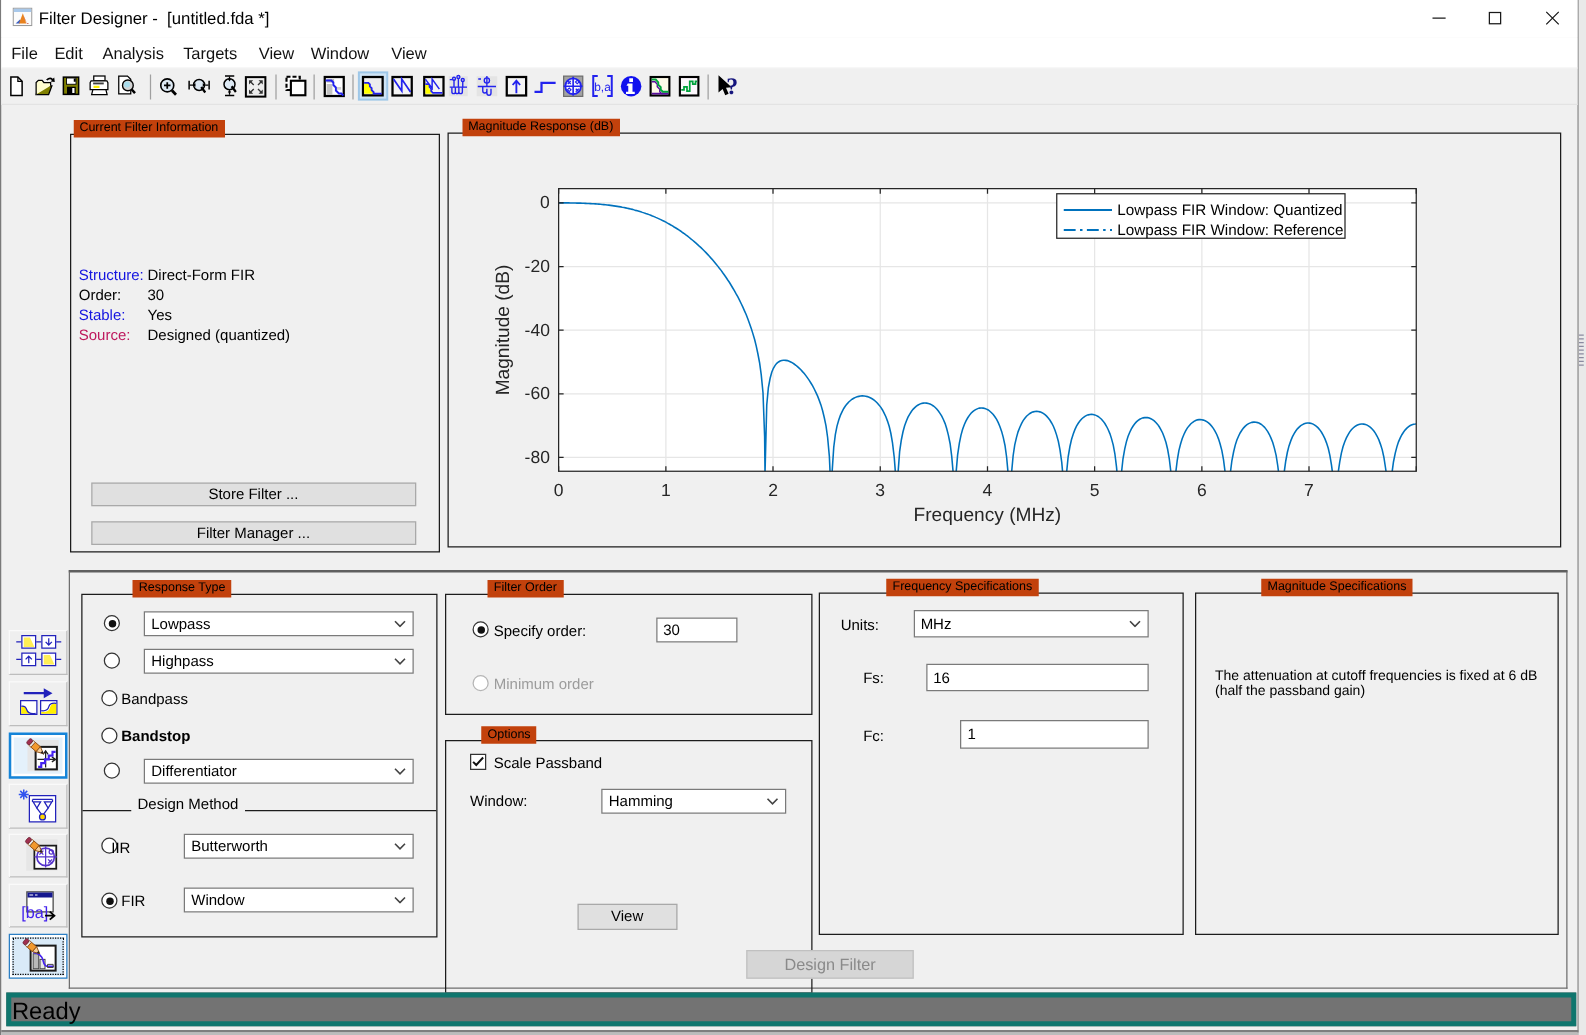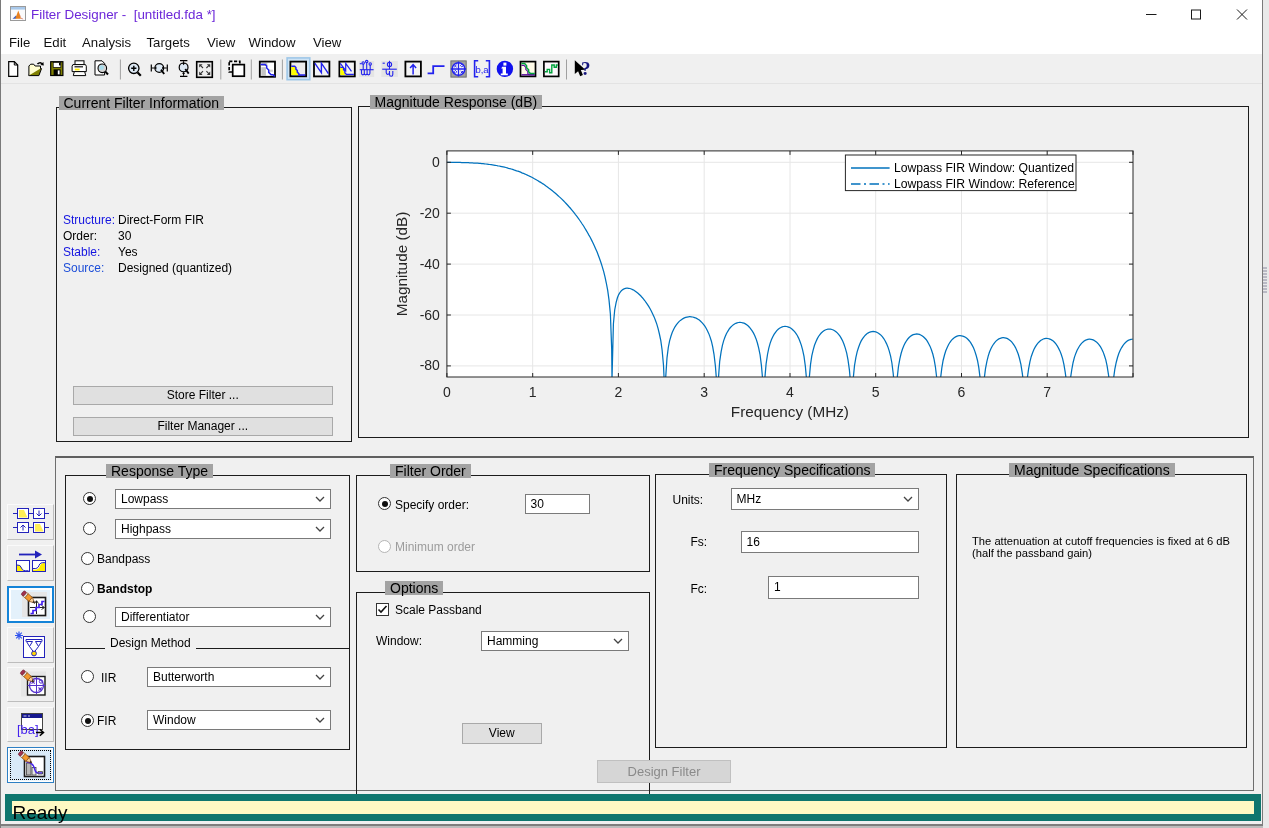--- a/index.html
+++ b/index.html
@@ -2,30 +2,30 @@
 <html><head>
 <meta charset="utf-8">
 <style>
   * { margin:0; padding:0; box-sizing:border-box; }
   html,body { width:1269px; height:828px; overflow:hidden; background:#e9e9e9; }
   body { font-family:"Liberation Sans", sans-serif; position:relative; }
   #win { position:absolute; left:0; top:0; width:1263px; height:828px; background:#f0f0f0;
          border-left:1px solid #7a7a7a; border-right:1px solid #7a7a7a; }
   .abs { position:absolute; }
   #titlebar { left:0; top:0; width:100%; height:30px; background:#ffffff; }
-  #title-text { left:30px; top:6.5px; font-size:13.4px; color:#6d28d9; }
+  #title-text { left:30px; top:6.5px; font-size:13.4px; color:#000000; }
   #menubar { left:0; top:30px; width:100%; height:25px; background:#ffffff; border-bottom:1px solid #f0f0f0; }
   .menu { position:absolute; top:5px; font-size:13.2px; color:#111; }
   #toolbar { left:0; top:55px; width:100%; height:29px; background:#f0f0f0; border-bottom:1px solid #e3e3e3; }
-  #statusbar { left:3.5px; top:794px; width:1256px; height:27px; background:#fef9c3; border:7px solid #0f766e; }
+  #statusbar { left:3.5px; top:794px; width:1256px; height:27px; background:#737373; border:4px solid #0f766e; }
   #statusbar span { position:absolute; left:1px; top:0.5px; font-size:19px; color:#000; }
   
   .gb { position:absolute; border:1px solid #1c1c1c; }
-  .gb > b { position:absolute; top:-12px; font-weight:normal; font-size:14px; color:#000;
-            background:#a3a3a3; padding:0 5px; white-space:nowrap; line-height:14px; }
+  .gb > b { position:absolute; top:-12px; font-weight:normal; font-size:10px; color:#000;
+            background:#c2410c; padding:0 5px; white-space:nowrap; line-height:14px; }
   
   .combo { position:absolute; background:#fff; border:1px solid #7a7a7a; }
   .combo span { position:absolute; left:5px; top:50%; transform:translateY(-50%); font-size:12px; color:#000; white-space:nowrap; }
   .combo svg { position:absolute; right:5px; top:50%; transform:translateY(-50%); }
   .input { position:absolute; background:#fff; border:1px solid #7a7a7a; font-size:12px; color:#000; }
   .input span { position:absolute; left:5px; top:50%; transform:translateY(-50%); }
   .radio { position:absolute; width:13px; height:13px; border:1px solid #333; border-radius:50%; background:#fff; }
   .radio.sel::after { content:""; position:absolute; left:2.5px; top:2.5px; width:6px; height:6px; border-radius:50%; background:#111; }
   .radio.dis { border-color:#b5b5b5; }
   .lbl { position:absolute; font-size:12px; color:#000; white-space:nowrap; }
@@ -164,21 +164,21 @@
         <text x="584.8" y="20.4" font-size="19" font-weight="bold" fill="#15157d" text-anchor="middle" font-family="Liberation Serif">?</text>
       </svg>
     </div>
 
   <div class="gb" style="left:54.5px;top:107px;width:296px;height:335px">
     <b style="left:2px">Current Filter Information</b>
   </div>
   <div class="lbl" style="left:62px;top:213px;color:#1414e0">Structure:</div>
   <div class="lbl" style="left:62px;top:229px;color:#000000">Order:</div>
   <div class="lbl" style="left:62px;top:245px;color:#1414e0">Stable:</div>
-  <div class="lbl" style="left:62px;top:261px;color:#1d4ed8">Source:</div>
+  <div class="lbl" style="left:62px;top:261px;color:#be185d">Source:</div>
   <div class="lbl" style="left:117px;top:213px">Direct-Form FIR</div>
   <div class="lbl" style="left:117px;top:229px">30</div>
   <div class="lbl" style="left:117px;top:245px">Yes</div>
   <div class="lbl" style="left:117px;top:261px">Designed (quantized)</div>
   <div class="btn" style="left:71.5px;top:385.5px;width:260.5px;height:19.5px">Store Filter ...</div>
   <div class="btn" style="left:71.5px;top:416.5px;width:260.5px;height:19.5px">Filter Manager ...</div>
 
   <div class="gb" style="left:356.5px;top:106px;width:891px;height:331.5px">
     <b style="left:11px">Magnitude Response (dB)</b>
   </div>
@@ -239,21 +239,21 @@
   <div class="radio" style="left:80px;top:582px"></div>
   <div class="lbl" style="left:96px;top:582px;font-weight:bold">Bandstop</div>
   <div class="radio" style="left:82px;top:610px"></div>
   <div class="combo" style="left:114px;top:606.5px;width:216px;height:20px">
       <span>Differentiator</span>
       <svg width="10" height="6">
         <path d="M1,1 L5,5 L9,1" stroke="#444" stroke-width="1.3" fill="none"></path>
       </svg>
     </div>
   <div class="radio" style="left:80px;top:670px"></div>
-  <div class="lbl" style="left:100px;top:671px">IIR</div>
+  <div class="lbl" style="left:88px;top:671px">IIR</div>
   <div class="combo" style="left:146px;top:667px;width:184px;height:20px">
       <span>Butterworth</span>
       <svg width="10" height="6">
         <path d="M1,1 L5,5 L9,1" stroke="#444" stroke-width="1.3" fill="none"></path>
       </svg>
     </div>
   <div class="radio sel" style="left:80px;top:714px"></div>
   <div class="lbl" style="left:96px;top:714px">FIR</div>
   <div class="combo" style="left:146px;top:710px;width:184px;height:20px">
       <span>Window</span>

